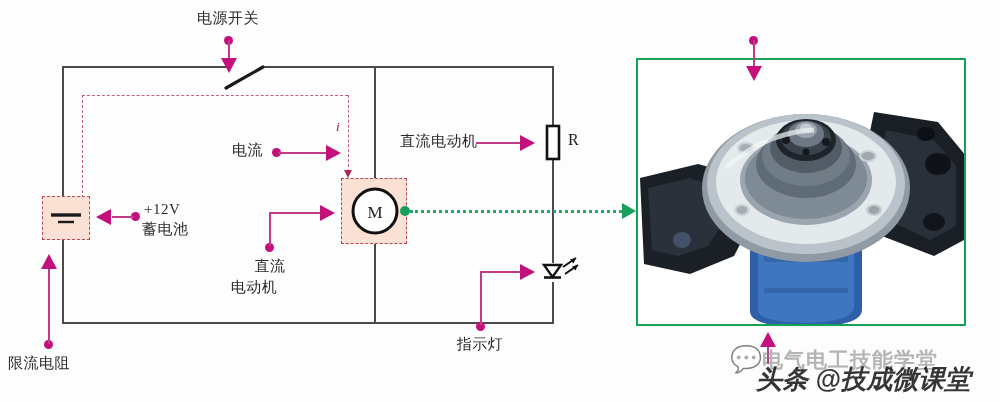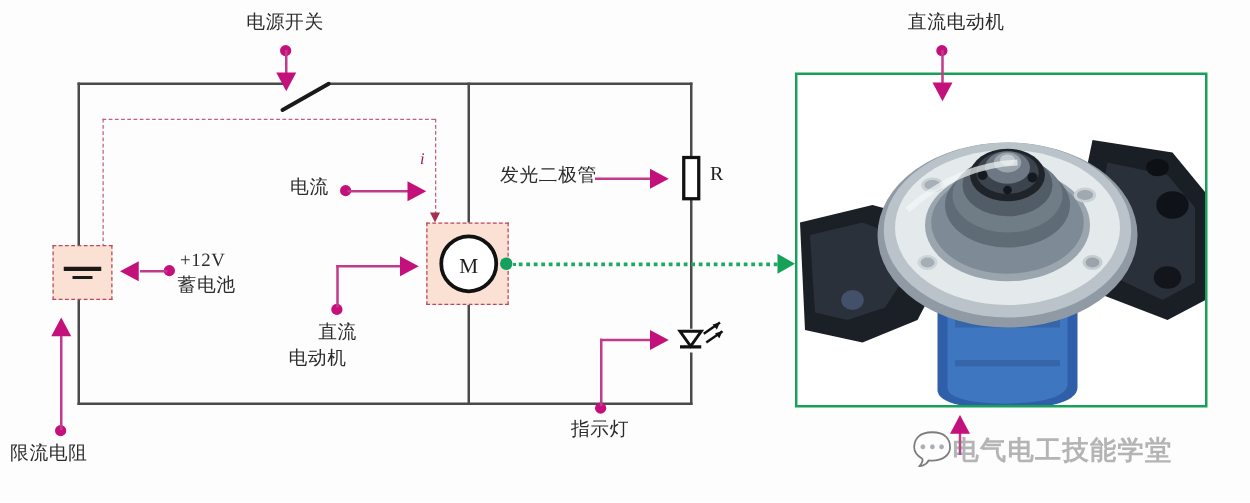--- a/index.html
+++ b/index.html
@@ -244,21 +244,21 @@
   <div class="annoline v" style="left:48px; top:268px; height:76px;"></div>
   <div class="arrow up" style="left:41px; top:254px;"></div>
 
   <div class="lbl ctr" style="left:235px; top:258px; width:70px;">直流</div>
   <div class="lbl ctr" style="left:212px; top:279px; width:84px;">电动机</div>
   <div class="dot" style="left:265px; top:243px;"></div>
   <div class="annoline v" style="left:269px; top:212px; height:34px;"></div>
   <div class="annoline h" style="left:269px; top:212px; width:52px;"></div>
   <div class="arrow right" style="left:320px; top:205px;"></div>
 
-  <div class="lbl" style="left:400px; top:133px;">发光二极管</div>
+  <div class="lbl" style="left:400px; top:133px;">直流电动机</div>
   <div class="annoline h" style="left:476px; top:142px; width:46px;"></div>
   <div class="arrow right" style="left:520px; top:135px;"></div>
 
   <div class="lbl ctr" style="left:434px; top:336px; width:92px;">指示灯</div>
   <div class="dot" style="left:476px; top:322px;"></div>
   <div class="annoline v" style="left:480px; top:271px; height:54px;"></div>
   <div class="annoline h" style="left:480px; top:271px; width:42px;"></div>
   <div class="arrow right" style="left:520px; top:264px;"></div>
 
   <div class="gdot" style="left:400px; top:206px;"></div>
@@ -315,24 +315,24 @@
       <ellipse cx="168" cy="68" rx="6" ry="4.5" fill="#c3cbd1"></ellipse>
 
       <circle cx="148" cy="80" r="4" fill="#151a20"></circle>
       <circle cx="188" cy="82" r="4" fill="#151a20"></circle>
       <circle cx="168" cy="92" r="3.5" fill="#131820"></circle>
 
       <path d="M88,108 Q128,72 176,70" stroke="#f2f6f7" stroke-width="5" fill="none" opacity="0.7"></path>
     </svg>
   </div>
 
-  <div class="lbl ctr" style="left:700px; top:10px; width:130px;">直流电动机</div>
   <div class="dot" style="left:749px; top:36px;"></div>
   <div class="annoline v" style="left:753px; top:40px; height:28px;"></div>
   <div class="arrow down" style="left:746px; top:66px;"></div>
 
   <div class="annoline v" style="left:767px; top:346px; height:18px;"></div>
   <div class="arrow up" style="left:760px; top:332px;"></div>
 
   <span class="wm-bubble" style="left:730px; top:344px;">💬</span>
   <div class="wm wm-wechat" style="left:762px; top:346px;">电气电工技能学堂</div>
+  <div class="wm wm-toutiao" style="left:756px; top:362px;">头条 @技成微课堂</div>
 
 </div>
 
 </body></html>

